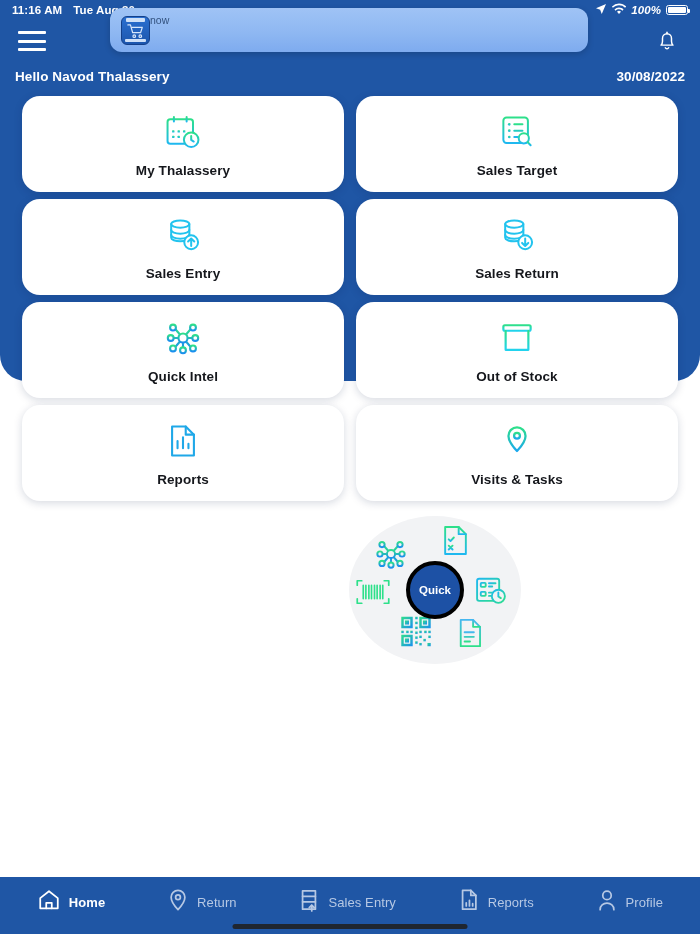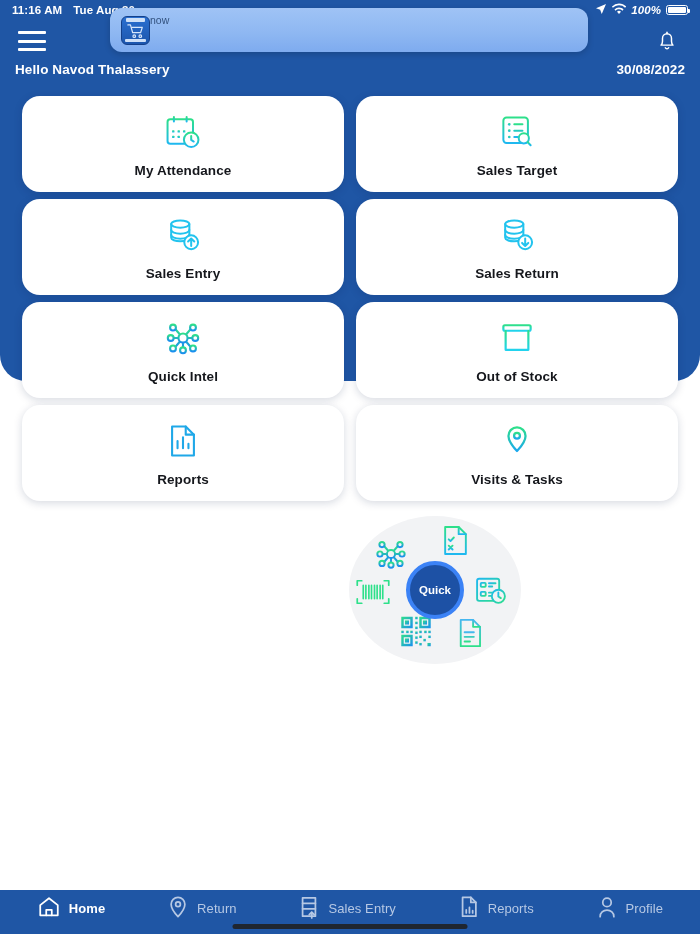--- a/index.html
+++ b/index.html
@@ -50,21 +50,21 @@
     z-index:5; display:flex; align-items:center; justify-content:space-between;
     padding:0 18px;
   }
   .hamburger { width:28px; height:20px; display:flex; flex-direction:column; justify-content:space-between; cursor:pointer; }
   .hamburger span { display:block; height:3px; width:100%; background:#ffffff; border-radius:1px; }
   .bell-btn { width:30px; height:30px; display:flex; align-items:center; justify-content:center; cursor:pointer; }
 
   
   .greeting-row {
     position:absolute; left:0; top:62px; width:700px; height:22px;
-    z-index:5; display:flex; align-items:flex-start; justify-content:space-between;
+    z-index:5; display:flex; align-items:flex-end; justify-content:space-between;
     padding:0 15px; color:#ffffff;
   }
   .greeting-text { font-size:13.5px; font-weight:bold; letter-spacing:.1px; }
   .greeting-date { font-size:13.5px; font-weight:bold; letter-spacing:.1px; }
 
   
   .notif {
     position:absolute; left:110px; top:8px; width:478px; height:44px;
     background:linear-gradient(180deg,#9fc3f5 0%, #8fb8f2 55%, #7eabef 100%);
     border-radius:12px; z-index:9;
@@ -105,29 +105,29 @@
   .quick-wheel {
     position:absolute; left:349px; top:516px; width:172px; height:148px; z-index:4;
   }
   .qw-disc {
     position:absolute; left:0; top:0; width:172px; height:148px;
     background:#f2f3f5; border-radius:50%;
   }
   .qw-center {
     position:absolute; left:50%; top:50%; transform:translate(-50%,-50%);
     width:58px; height:58px; border-radius:50%;
-    background:#1d51a5; border:4px solid #3b82f6;
+    background:#1d51a5; border:4px solid #000000;
     display:flex; align-items:center; justify-content:center;
     color:#ffffff; font-size:11.5px; font-weight:bold; cursor:pointer;
   }
   .qw-item { position:absolute; width:36px; height:36px; display:flex; align-items:center; justify-content:center; cursor:pointer; }
 
   
   .bottomnav {
-    position:absolute; left:0; bottom:0; width:700px; height:44px;
+    position:absolute; left:0; bottom:0; width:700px; height:57px;
     background:#1f56a5; z-index:7;
     display:flex; align-items:center; justify-content:space-around; padding:0 6px 7px;
   }
   .nav-item { display:flex; align-items:center; gap:8px; cursor:pointer; color:#b6c8e4; }
   .nav-item.active { color:#ffffff; }
   .nav-label { font-size:13px; letter-spacing:.1px; }
   .nav-item.active .nav-label { font-weight:bold; }
   .home-indicator {
     position:absolute; left:50%; transform:translateX(-50%); bottom:5px;
     width:235px; height:5px; background:#1f2630; border-radius:3px; z-index:8;
@@ -214,21 +214,21 @@
             <rect x="10" y="20" width="2.6" height="2.6" rx=".6"></rect>
               <rect x="16" y="20" width="2.6" height="2.6" rx=".6"></rect>
               <rect x="22" y="20" width="2.6" height="2.6" rx=".6"></rect>
             <rect x="10" y="26" width="2.6" height="2.6" rx=".6"></rect>
               <rect x="16" y="26" width="2.6" height="2.6" rx=".6"></rect>
           </g>
           <circle cx="31" cy="30.5" r="8" fill="#ffffff" stroke="url(#gGB1)"></circle>
           <path d="M31 26.4v4.3l2.8 1.8" stroke="url(#gGB1)"></path>
         </svg>
       </div>
-      <div class="card-label">My Attendance</div>
+      <div class="card-label">My Thalassery</div>
     </div>
 
     <div class="card">
       <div class="card-ico">
         <svg width="40" height="40" viewBox="0 0 44 44" fill="none" stroke-width="2.2" stroke-linecap="round" stroke-linejoin="round">
           <defs>
               <linearGradient id="gGB2" x1="0" y1="0" x2="0" y2="1">
             <stop offset="0%" stop-color="#2ee08a"></stop>
                 <stop offset="100%" stop-color="#1fb8f0"></stop>
               </linearGradient>

